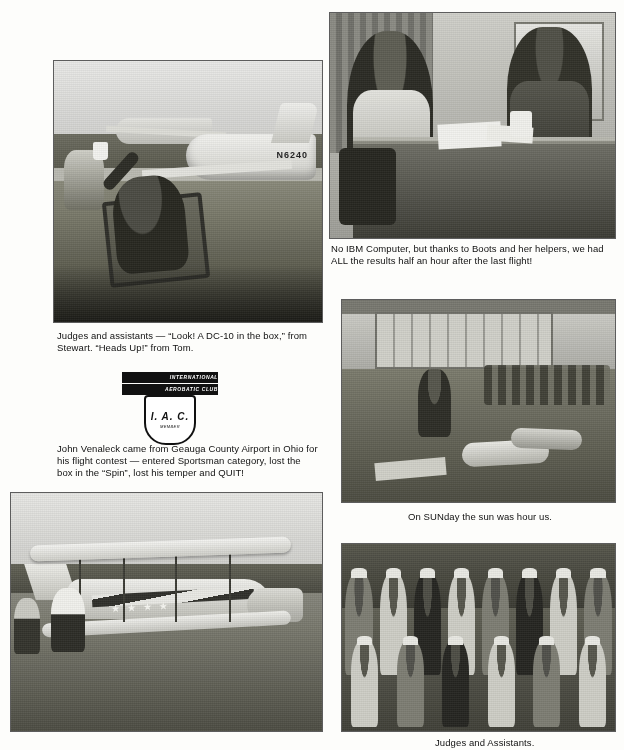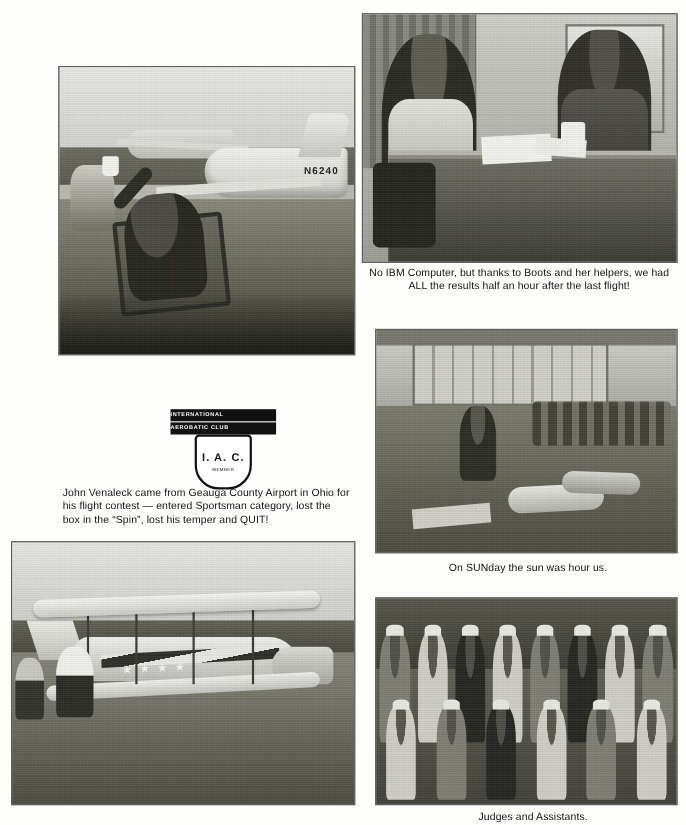--- a/index.html
+++ b/index.html
@@ -326,22 +326,23 @@
   #photo5 .p.mid {
     background: radial-gradient(ellipse at 50% 14%, #50504a 0 22%, #7c7c72 24% 100%);
   }
   #photo5 .p::before {
     content: ""; position: absolute; left: 22%; top: -6%;
     width: 56%; height: 10%; background: #e9e9e3; border-radius: 40% 40% 0 0;
   }
 
   
   #iac {
-    position: absolute; left: 155px; top: 372px; width: 96px; height: 72px;
-    text-align: left;
+    position: absolute; left: 122px; top: 372px; width: 96px; height: 72px;
+    text-align: right;
+    font-style: italic;
   }
   #iac .banner {
     background: #111; color: #fff; font-size: 5px; line-height: 7px;
     letter-spacing: .6px; padding: 2px 0; font-weight: bold;
   }
   #iac .shield {
     margin: 0 auto; width: 48px; height: 46px;
     background: #fff; border: 2px solid #111;
     border-radius: 4px 4px 22px 22px;
     display: flex; flex-direction: column; align-items: center; justify-content: center;
@@ -367,20 +368,21 @@
     <div class="plane-num">N6240</div>
     <div class="person2"></div>
     <div class="chair"></div>
     <div class="person"></div>
     <div class="arm"></div>
     <div class="cup"></div>
     <div class="grass-fg"></div>
     <div class="grain"></div>
   </div>
 
+  <div class="caption" style="left:57px; top:330px; width:265px;">Judges and assistants — “Look! A DC-10 in the box,” from Stewart. “Heads Up!” from Tom.</div>
 
   <div id="iac">
     <div class="banner">INTERNATIONAL</div>
     <div class="banner" style="margin-top:1px;">AEROBATIC CLUB</div>
     <div class="shield">
       <div class="abbr">I. A. C.</div>
       <div class="sub">MEMBER</div>
     </div>
   </div>
 
@@ -396,21 +398,21 @@
     <div class="woman-shirt"></div>
     <div class="desk-top"></div>
     <div class="desk"></div>
     <div class="paper"></div>
     <div class="paper2"></div>
     <div class="mug"></div>
     <div class="chair2"></div>
     <div class="grain"></div>
   </div>
 
-  <div class="caption" style="left:331px; top:243px; width:282px;text-align:center;">No IBM Computer, but thanks to Boots and her helpers, we had ALL the results half an hour after the last flight!</div>
+  <div class="caption" style="left:331px; top:243px; width:282px;">No IBM Computer, but thanks to Boots and her helpers, we had ALL the results half an hour after the last flight!</div>
 
   <div class="photo" id="photo3">
     <div class="bldg"></div>
     <div class="roof"></div>
     <div class="bldg-door"></div>
     <div class="grass"></div>
     <div class="crowd"></div>
     <div class="sit1"></div>
     <div class="blanket"></div>
     <div class="lie1"></div>

